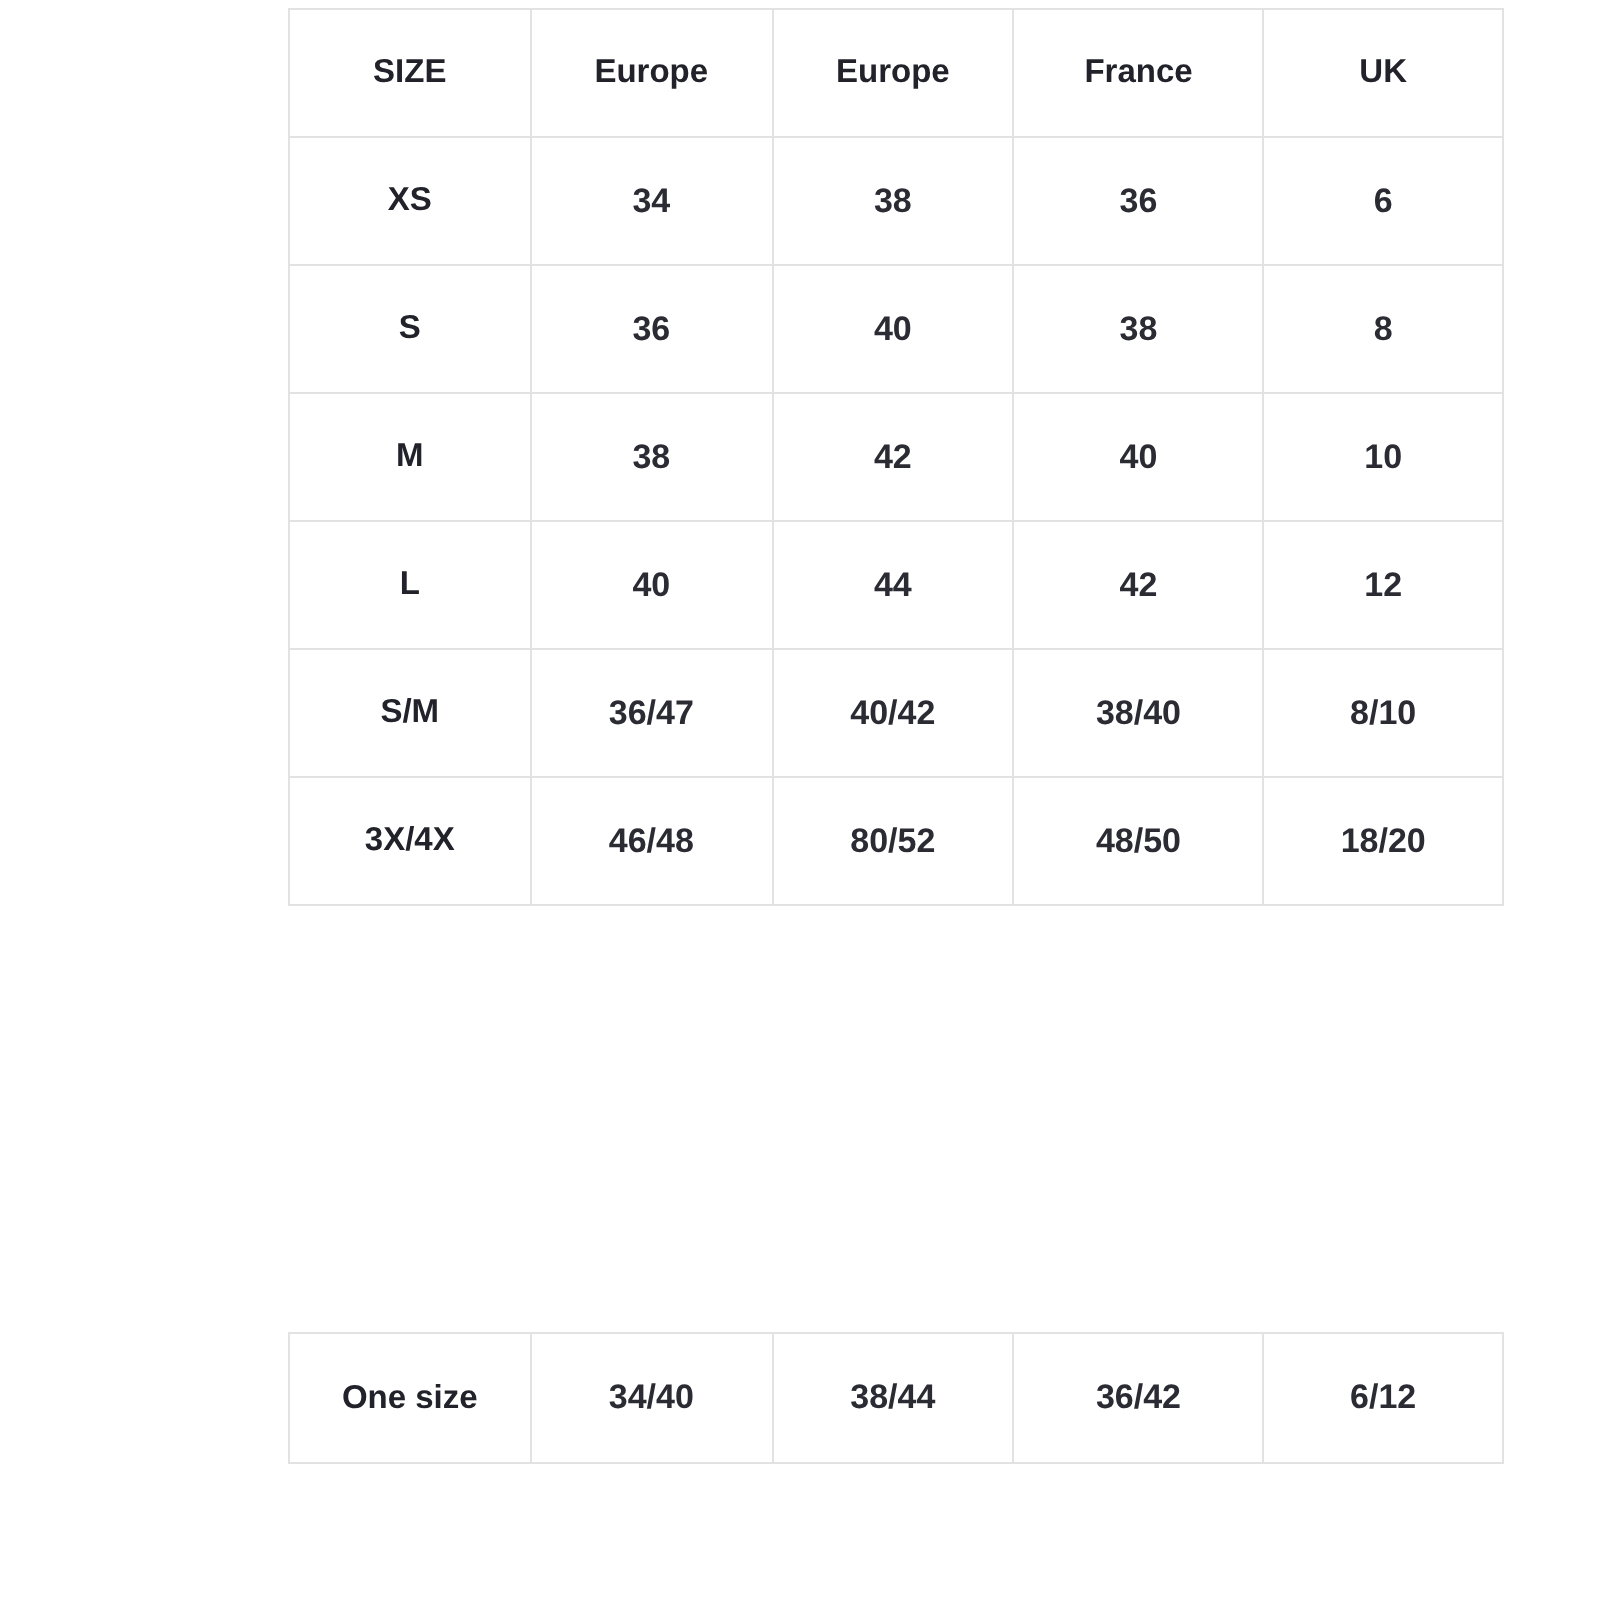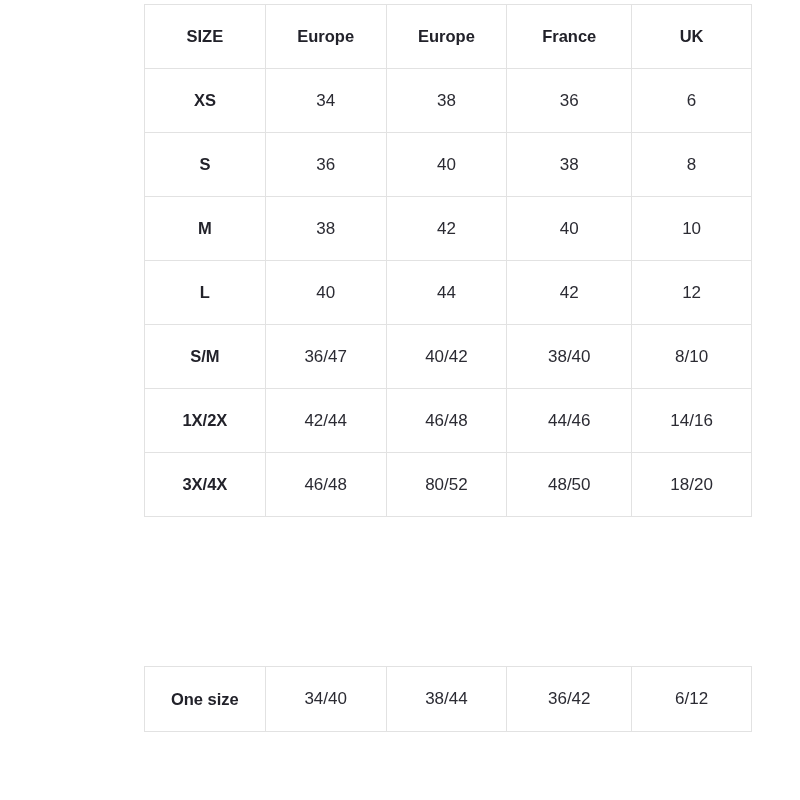--- a/index.html
+++ b/index.html
@@ -30,21 +30,21 @@
     border-collapse: collapse;
     width: 608px;
     table-layout: fixed;
   }
   table.size-table td, table.size-table th {
     border: 1px solid #e2e2e2;
     text-align: center;
     vertical-align: middle;
     color: #2b2b33;
     font-size: 17px;
-    font-weight: 400;
+    font-weight: 700;
     padding: 0;
     height: 63px;
   }
   table.size-table th,
   table.size-table td.rowhead {
     font-weight: bold;
     font-size: 16.5px;
     color: #22222a;
   }
   col.c0 { width: 117px; }
@@ -108,27 +108,20 @@
           <td>12</td>
         </tr>
         <tr>
           <td class="rowhead">S/M</td>
           <td>36/47</td>
           <td>40/42</td>
           <td>38/40</td>
           <td>8/10</td>
         </tr>
         <tr>
-          <td class="rowhead">1X/2X</td>
-          <td>42/44</td>
-          <td>46/48</td>
-          <td>44/46</td>
-          <td>14/16</td>
-        </tr>
-        <tr>
           <td class="rowhead">3X/4X</td>
           <td>46/48</td>
           <td>80/52</td>
           <td>48/50</td>
           <td>18/20</td>
         </tr>
       </tbody>
     </table>
   </div>
 

